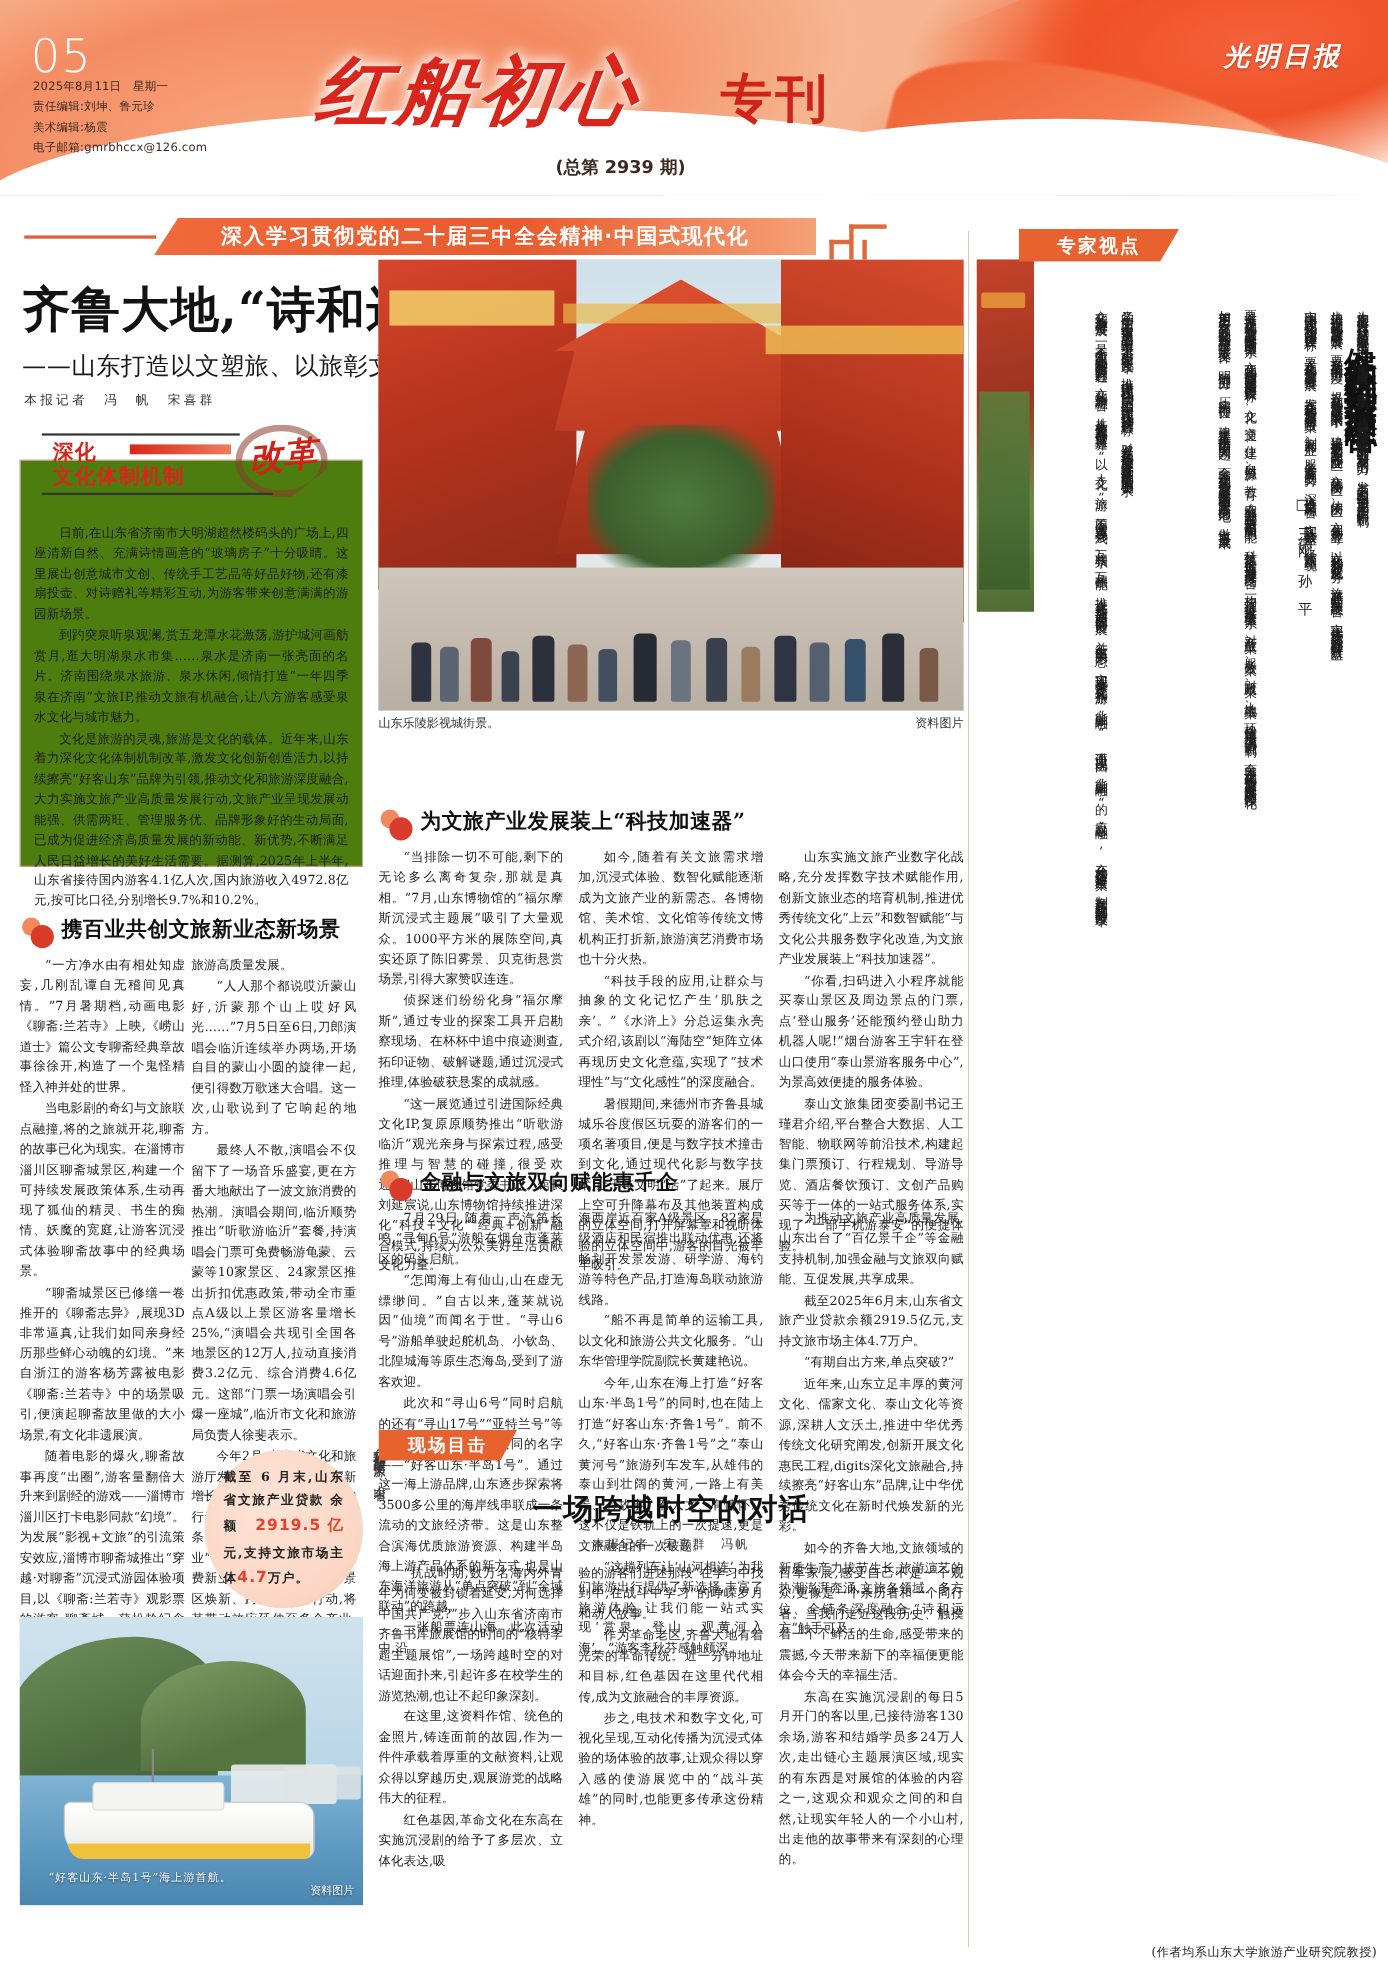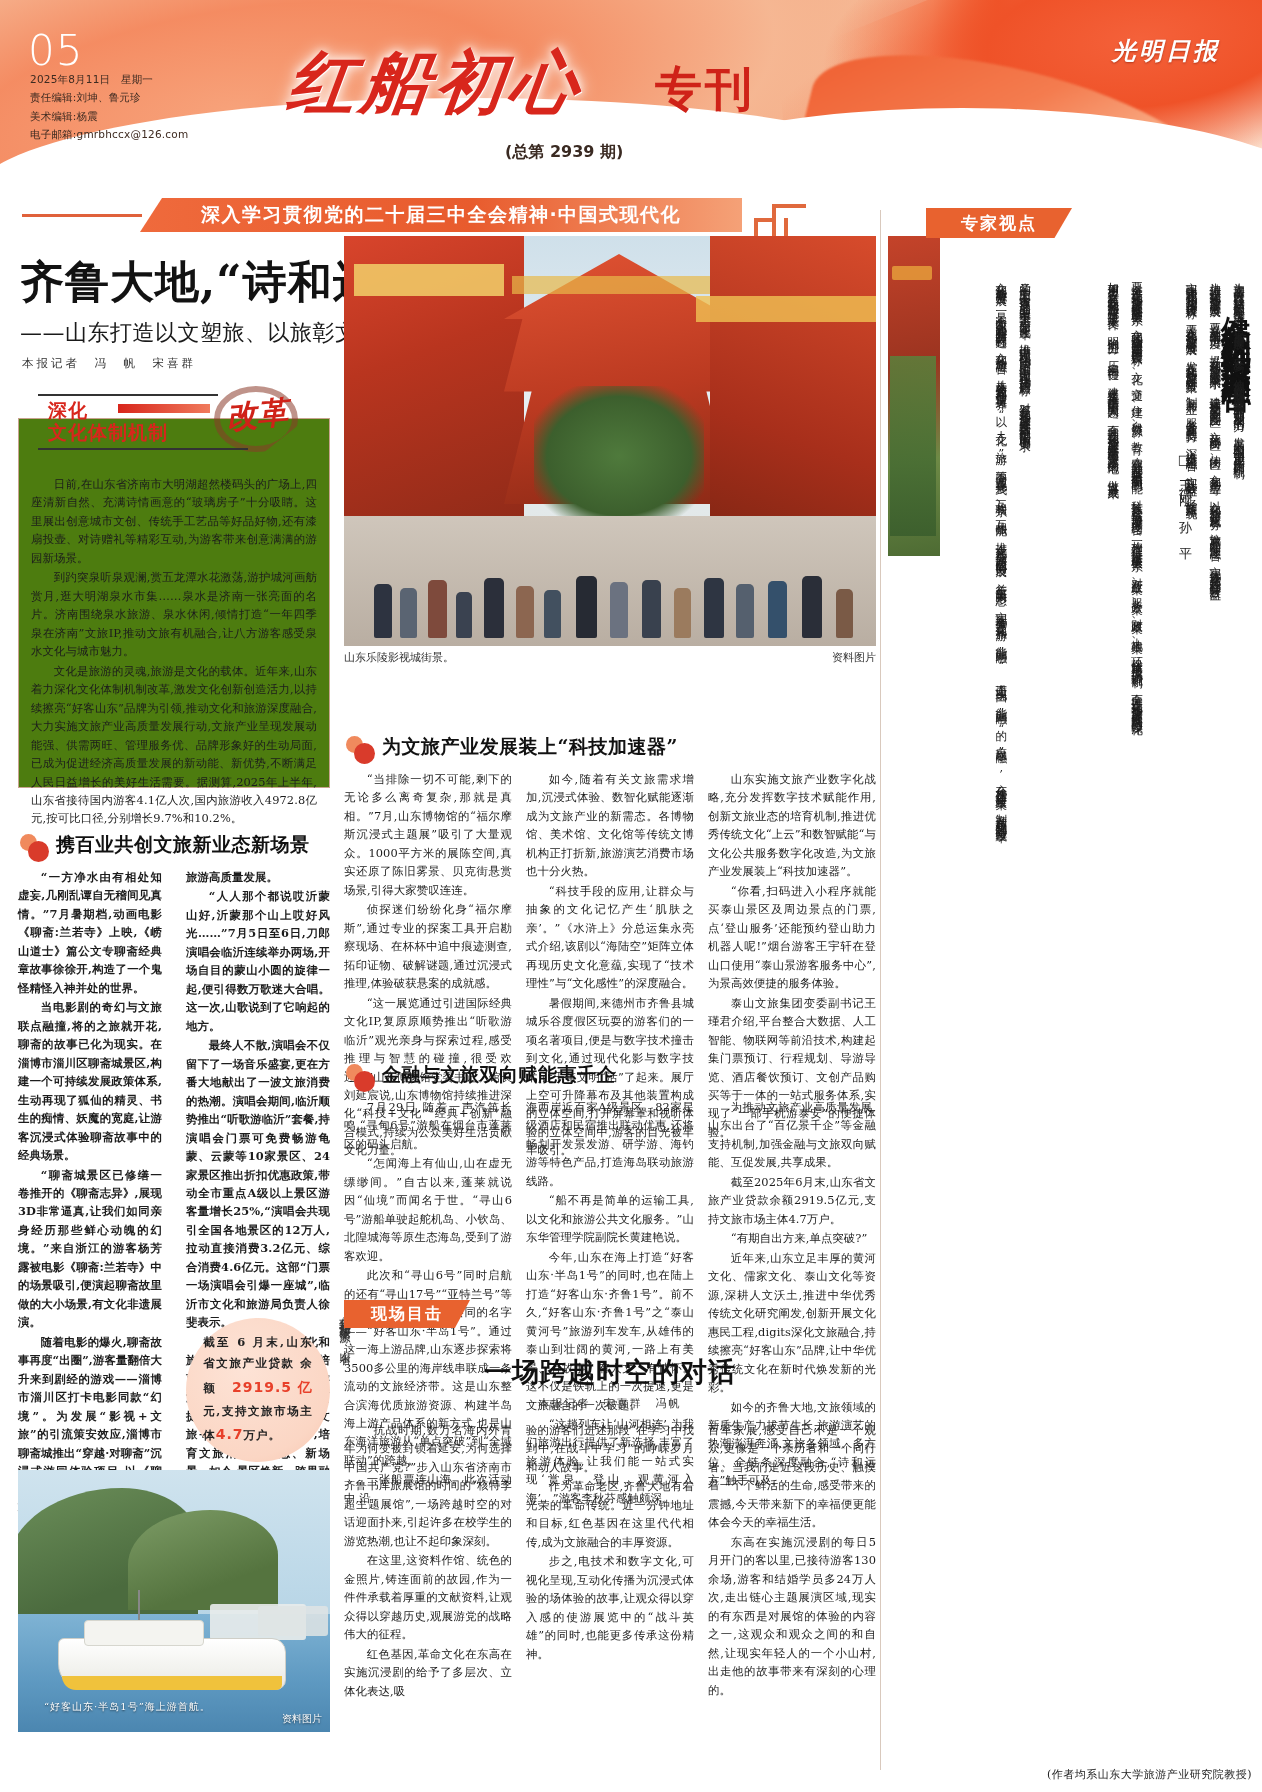--- a/index.html
+++ b/index.html
@@ -351,21 +351,21 @@
   <div class="lr-gai">改革</div>
   <div class="lr-botline"></div>
 </div>
 
 <div class="col" style="left:18px; top:828px; width:312px;">
   <div class="sechead">
     <div class="sh-dot1"></div>
     <div class="sh-dot2"></div>
     <div class="sh-text">携百业共创文旅新业态新场景</div>
   </div>
-  <div style="display:flex; gap:24px; margin-top:6px;font-weight:bold;">
+  <div style="display:flex; gap:6px; margin-top:6px;">
     <div class="bodytext" style="width:150px;">
       <p>“一方净水由有相处知虚妄,几刚乱谭自无稽间见真情。”7月暑期档,动画电影《聊斋:兰若寺》上映,《崂山道士》篇公文专聊斋经典章故事徐徐开,构造了一个鬼怪精怪入神并处的世界。</p>
       <p>当电影剧的奇幻与文旅联点融撞,将的之旅就开花,聊斋的故事已化为现实。在淄博市淄川区聊斋城景区,构建一个可持续发展政策体系,生动再现了狐仙的精灵、书生的痴情、妖魔的宽庭,让游客沉浸式体验聊斋故事中的经典场景。</p>
       <p>“聊斋城景区已修缮一卷推开的《聊斋志异》,展现3D非常逼真,让我们如同亲身经历那些鲜心动魄的幻境。”来自浙江的游客杨芳露被电影《聊斋:兰若寺》中的场景吸引,便演起聊斋故里做的大小场景,有文化非遗展演。</p>
       <p>随着电影的爆火,聊斋故事再度“出圈”,游客量翻倍大升来到剧经的游戏——淄博市淄川区打卡电影同款“幻境”。为发展“影视+文旅”的引流策安效应,淄博市聊斋城推出“穿越·对聊斋”沉浸式游园体验项目,以《聊斋:兰若寺》观影票的游客,聊斋城、蒲松龄纪念馆免首通入园门票,福川区文化和旅游局组织已用长知峰经验。</p>
     </div>
     <div class="bodytext" style="width:150px;">
       <p style="text-indent:0">旅游高质量发展。</p>
       <p>“人人那个都说哎沂蒙山好,沂蒙那个山上哎好风光……”7月5日至6日,刀郎演唱会临沂连续举办两场,开场自目的蒙山小圆的旋律一起,便引得数万歌迷大合唱。这一次,山歌说到了它响起的地方。</p>
       <p>最终人不散,演唱会不仅留下了一场音乐盛宴,更在方番大地献出了一波文旅消费的热潮。演唱会期间,临沂顺势推出“听歌游临沂”套餐,持演唱会门票可免费畅游龟蒙、云蒙等10家景区、24家景区推出折扣优惠政策,带动全市重点A级以上景区游客量增长25%,“演唱会共现引全国各地景区的12万人,拉动直接消费3.2亿元、综合消费4.6亿元。这部“门票一场演唱会引爆一座城”,临沂市文化和旅游局负责人徐斐表示。</p>

